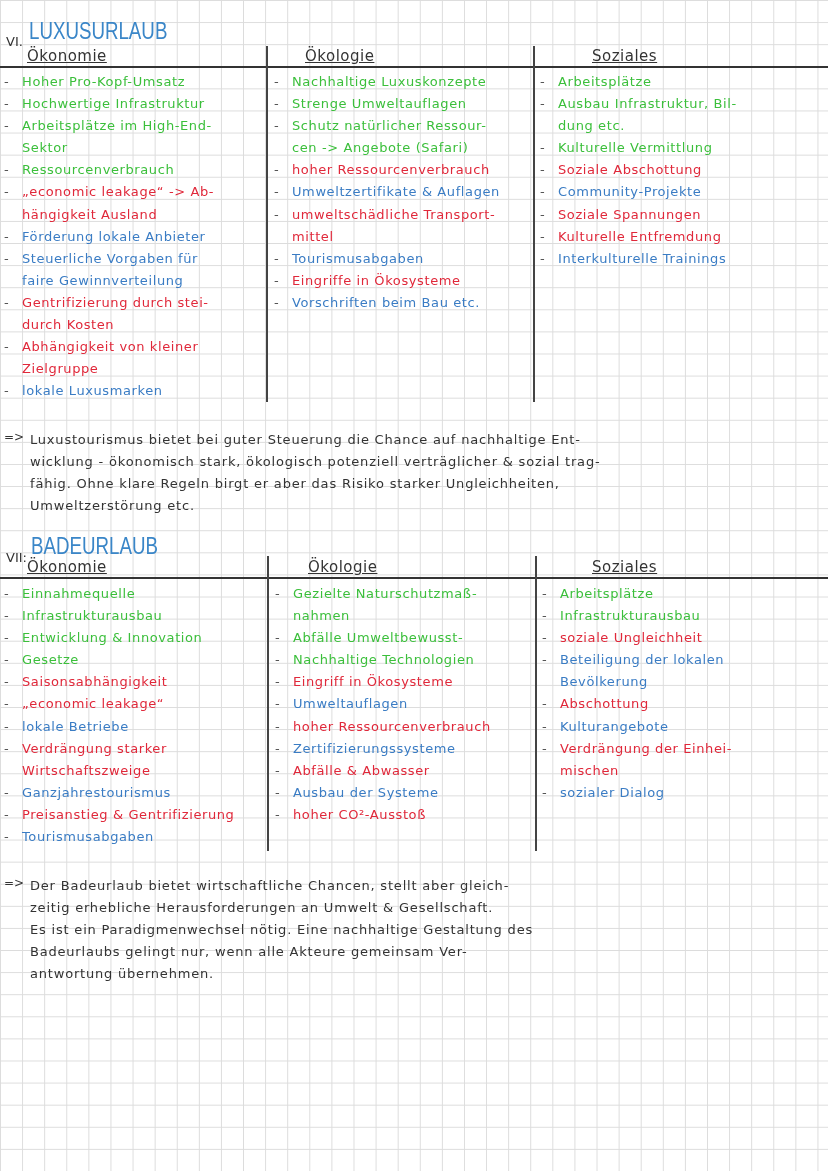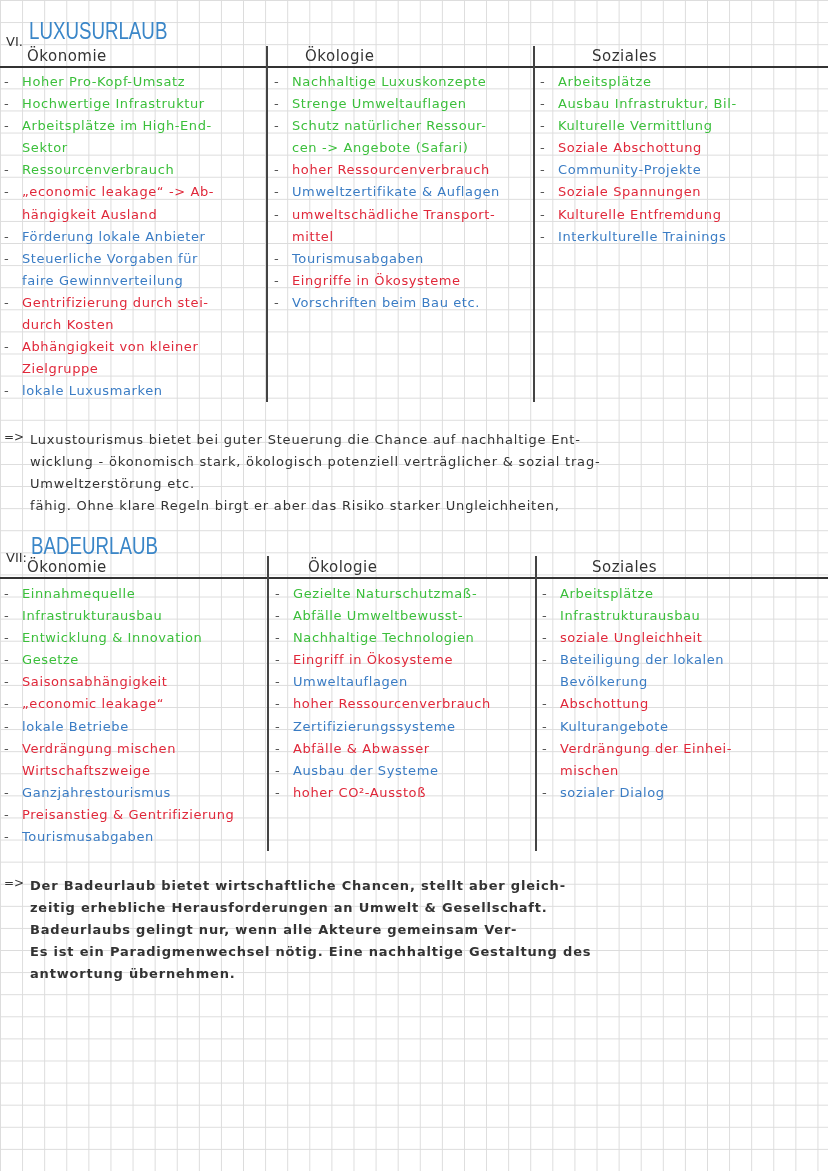--- a/index.html
+++ b/index.html
@@ -11,21 +11,21 @@
       linear-gradient(to bottom, #dcdcdc 1px, transparent 1px);
     background-size: 22.1px 22.1px;
     background-position: 0px 0px;
     font-family: "DejaVu Sans", sans-serif;
   }
   .abs { position: absolute; }
   .section-num { font-size: 13px; color: #333; letter-spacing: 0px; }
   .section-title { font-size: 24px; color: #3a86c8; letter-spacing: 0px; font-family: "Liberation Sans", sans-serif; transform: scaleX(0.78); transform-origin: left center; }
   .hline { position: absolute; height: 1.5px; background: #333; }
   .vline { position: absolute; width: 2px; background: #444; }
-  .col-head { position: absolute; font-size: 15px; color: #333; letter-spacing: 0.5px; }
+  .col-head { position: absolute; font-size: 15px; color: #333; letter-spacing: 0.5px; text-decoration: underline; }
   .col { position: absolute; }
   .item { position: relative; font-size: 13px; line-height: 22.1px; white-space: nowrap; letter-spacing: 0.6px; padding-left: 22px; }
   .item .dash { position: absolute; left: 4px; top: 0; color: #555; }
   .item .cont { display: block; }
   .green { color: #3bbf3b; }
   .red { color: #e0283a; }
   .blue { color: #3a7cc4; }
   .conclusion { position: absolute; font-size: 13px; line-height: 22.1px; color: #333; letter-spacing: 0.8px; white-space: nowrap; }
   .arrow { position: absolute; font-size: 12px; color: #333; }
 </style>
@@ -62,35 +62,35 @@
       <div class="item green"><span class="dash">-</span><span>Schutz natürlicher Ressour-</span><span class="cont">cen -&gt; Angebote (Safari)</span></div>
       <div class="item red"><span class="dash">-</span><span>hoher Ressourcenverbrauch</span></div>
       <div class="item blue"><span class="dash">-</span><span>Umweltzertifikate &amp; Auflagen</span></div>
       <div class="item red"><span class="dash">-</span><span>umweltschädliche Transport-</span><span class="cont">mittel</span></div>
       <div class="item blue"><span class="dash">-</span><span>Tourismusabgaben</span></div>
       <div class="item red"><span class="dash">-</span><span>Eingriffe in Ökosysteme</span></div>
       <div class="item blue"><span class="dash">-</span><span>Vorschriften beim Bau etc.</span></div>
     </div>
   <div class="col" style="left:536px; top:71px; width:290px;">
       <div class="item green"><span class="dash">-</span><span>Arbeitsplätze</span></div>
-      <div class="item green"><span class="dash">-</span><span>Ausbau Infrastruktur, Bil-</span></div>
+      <div class="item green"><span class="dash">-</span><span>Ausbau Infrastruktur, Bil-</span><span class="cont">dung etc.</span></div>
       <div class="item green"><span class="dash">-</span><span>Kulturelle Vermittlung</span></div>
       <div class="item red"><span class="dash">-</span><span>Soziale Abschottung</span></div>
       <div class="item blue"><span class="dash">-</span><span>Community-Projekte</span></div>
       <div class="item red"><span class="dash">-</span><span>Soziale Spannungen</span></div>
       <div class="item red"><span class="dash">-</span><span>Kulturelle Entfremdung</span></div>
       <div class="item blue"><span class="dash">-</span><span>Interkulturelle Trainings</span></div>
     </div>
 
   <span class="arrow" style="left:4px; top:430px;">=&gt;</span>
   <div class="conclusion" style="left:30px; top:429px;">
       <div>Luxustourismus bietet bei guter Steuerung die Chance auf nachhaltige Ent-</div>
       <div>wicklung - ökonomisch stark, ökologisch potenziell verträglicher &amp; sozial trag-</div>
+      <div>fähig. Ohne klare Regeln birgt er aber das Risiko starker Ungleichheiten,</div>
       <div>Umweltzerstörung etc.</div>
-      <div>fähig. Ohne klare Regeln birgt er aber das Risiko starker Ungleichheiten,</div>
     </div>
 </div>
 
 <div>
   <span class="abs section-num" style="left:6px; top:550px;">VII:</span>
   <span class="abs section-title" style="left:31px; top:532px;">BADEURLAUB</span>
 
   <div class="hline" style="left:0; top:577px; width:828px;"></div>
   <div class="vline" style="left:267px; top:556px; height:295px;"></div>
   <div class="vline" style="left:535px; top:556px; height:295px;"></div>
@@ -100,27 +100,27 @@
   <span class="col-head" style="left:592px; top:558px;">Soziales</span>
 
   <div class="col" style="left:0; top:583px; width:267px;">
       <div class="item green"><span class="dash">-</span><span>Einnahmequelle</span></div>
       <div class="item green"><span class="dash">-</span><span>Infrastrukturausbau</span></div>
       <div class="item green"><span class="dash">-</span><span>Entwicklung &amp; Innovation</span></div>
       <div class="item green"><span class="dash">-</span><span>Gesetze</span></div>
       <div class="item red"><span class="dash">-</span><span>Saisonsabhängigkeit</span></div>
       <div class="item red"><span class="dash">-</span><span>„economic leakage“</span></div>
       <div class="item blue"><span class="dash">-</span><span>lokale Betriebe</span></div>
-      <div class="item red"><span class="dash">-</span><span>Verdrängung mischen</span><span class="cont">Wirtschaftszweige</span></div>
+      <div class="item red"><span class="dash">-</span><span>Verdrängung starker</span><span class="cont">Wirtschaftszweige</span></div>
       <div class="item blue"><span class="dash">-</span><span>Ganzjahrestourismus</span></div>
       <div class="item red"><span class="dash">-</span><span>Preisanstieg &amp; Gentrifizierung</span></div>
       <div class="item blue"><span class="dash">-</span><span>Tourismusabgaben</span></div>
     </div>
   <div class="col" style="left:271px; top:583px; width:262px;">
-      <div class="item green"><span class="dash">-</span><span>Gezielte Naturschutzmaß-</span></div>
+      <div class="item green"><span class="dash">-</span><span>Gezielte Naturschutzmaß-</span><span class="cont">nahmen</span></div>
       <div class="item green"><span class="dash">-</span><span>Abfälle Umweltbewusst-</span></div>
       <div class="item green"><span class="dash">-</span><span>Nachhaltige Technologien</span></div>
       <div class="item red"><span class="dash">-</span><span>Eingriff in Ökosysteme</span></div>
       <div class="item blue"><span class="dash">-</span><span>Umweltauflagen</span></div>
       <div class="item red"><span class="dash">-</span><span>hoher Ressourcenverbrauch</span></div>
       <div class="item blue"><span class="dash">-</span><span>Zertifizierungssysteme</span></div>
       <div class="item red"><span class="dash">-</span><span>Abfälle &amp; Abwasser</span></div>
       <div class="item blue"><span class="dash">-</span><span>Ausbau der Systeme</span></div>
       <div class="item red"><span class="dash">-</span><span>hoher CO²-Ausstoß</span></div>
     </div>
@@ -129,20 +129,20 @@
       <div class="item green"><span class="dash">-</span><span>Infrastrukturausbau</span></div>
       <div class="item red"><span class="dash">-</span><span>soziale Ungleichheit</span></div>
       <div class="item blue"><span class="dash">-</span><span>Beteiligung der lokalen</span><span class="cont">Bevölkerung</span></div>
       <div class="item red"><span class="dash">-</span><span>Abschottung</span></div>
       <div class="item blue"><span class="dash">-</span><span>Kulturangebote</span></div>
       <div class="item red"><span class="dash">-</span><span>Verdrängung der Einhei-</span><span class="cont">mischen</span></div>
       <div class="item blue"><span class="dash">-</span><span>sozialer Dialog</span></div>
     </div>
 
   <span class="arrow" style="left:4px; top:876px;">=&gt;</span>
-  <div class="conclusion" style="left:30px; top:875px;font-weight:bold;">
+  <div class="conclusion" style="left:30px; top:875px;">
       <div>Der Badeurlaub bietet wirtschaftliche Chancen, stellt aber gleich-</div>
       <div>zeitig erhebliche Herausforderungen an Umwelt &amp; Gesellschaft.</div>
+      <div>Es ist ein Paradigmenwechsel nötig. Eine nachhaltige Gestaltung des</div>
       <div>Badeurlaubs gelingt nur, wenn alle Akteure gemeinsam Ver-</div>
-      <div>Es ist ein Paradigmenwechsel nötig. Eine nachhaltige Gestaltung des</div>
       <div>antwortung übernehmen.</div>
     </div>
 </div>
 
 </body></html>

